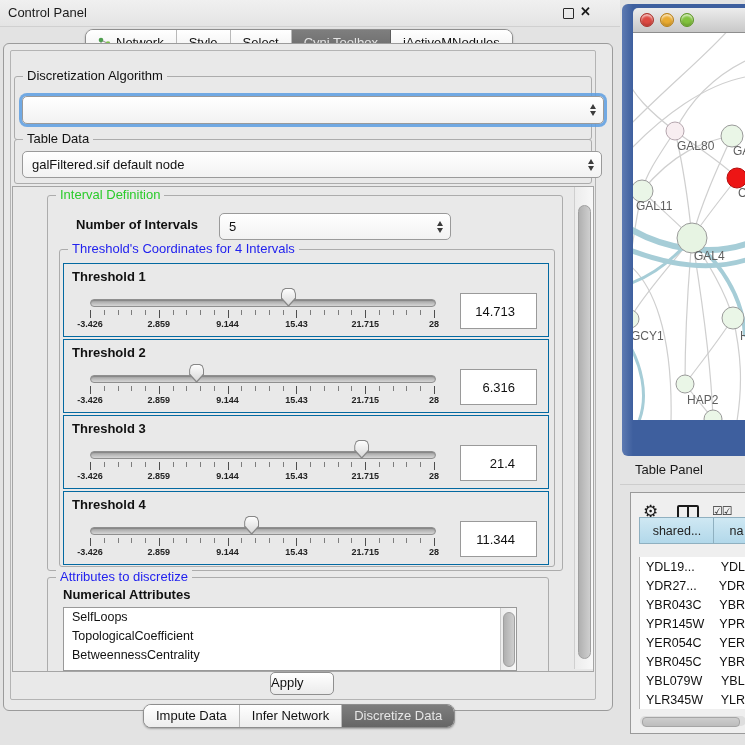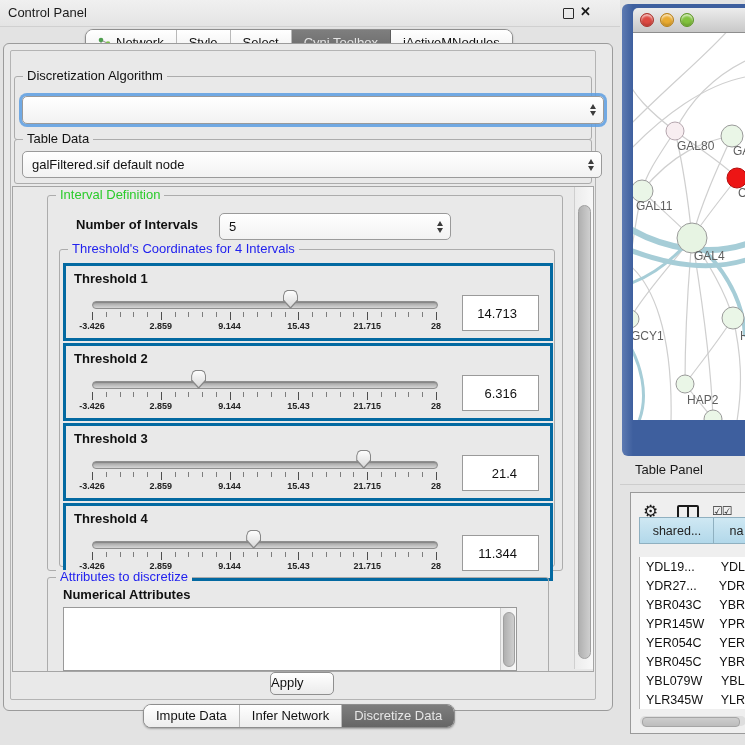--- a/index.html
+++ b/index.html
@@ -45,21 +45,21 @@
   .vscroll{position:absolute;background:linear-gradient(90deg,#ececec,#f8f8f8);border-left:1px solid #cfcfcf;}
   .vthumb{position:absolute;border-radius:7px;background:linear-gradient(90deg,#b0b0b0,#cfcfcf);border:1px solid #9f9f9f;cursor:pointer;}
   #vp-scroll{left:561px;top:0;width:18px;height:482px;}
   #vp-thumb{left:3px;top:18px;width:11px;height:452px;}
   
   #interval-group{left:34px;top:8px;width:514px;height:374px;}
   #num-int-label{position:absolute;left:63px;top:30px;font-size:13px;font-weight:bold;}
   #num-int-spinner{left:206px;top:26px;width:212px;height:25px;}
   #thr-group{left:46px;top:62px;width:494px;height:316px;}
   #thr-stack{position:absolute;left:50px;top:76px;width:486px;}
-  .th-panel{position:relative;width:484px;height:72px;border:3px solid #0369a1;background:#e9e9e9;margin-bottom:2px;}
+  .th-panel{position:relative;width:484px;height:72px;border:1px solid #0369a1;background:#e9e9e9;margin-bottom:2px;}
   .th-label{position:absolute;left:8px;top:5px;font-size:13px;font-weight:bold;}
   .sl-track{position:absolute;left:26px;top:35px;width:344px;height:6px;border-radius:4px;border:1px solid #8f8f8f;
             background:linear-gradient(#9e9e9e,#d6d6d6);box-shadow:inset 0 1px 1px rgba(0,0,0,.18);cursor:pointer;}
   .sl-thumb{position:absolute;top:24px;width:15px;height:19px;background:#878787;cursor:pointer;
             clip-path:polygon(0 30%,10% 8%,28% 0,72% 0,90% 8%,100% 30%,100% 55%,50% 100%,0 55%);}
   .sl-thumb::after{content:"";position:absolute;left:1px;top:1px;right:1px;bottom:2px;background:linear-gradient(#fdfdfd,#d9d9d9);
             clip-path:polygon(0 30%,10% 8%,28% 0,72% 0,90% 8%,100% 30%,100% 55%,50% 100%,0 55%);}
   .tick{position:absolute;top:46px;width:1px;background:#7d7d7d;}
   .tick.minor{height:5px;}
   .tick.major{height:8px;background:#4f4f4f;}
@@ -332,20 +332,25 @@
           <div class="sl-thumb" style="left: 180.18px;"></div>
           <div class="vbox">11.344</div>
         </div>
       </div>
 
     <div class="group" id="attr-group">
       <span class="gtitle blue">Attributes to discretize</span>
     </div>
     <span id="num-attr-label">Numerical Attributes</span>
     <div id="attr-list">
+      <div id="attr-items">
+          <div class="attr-item">SelfLoops</div>
+          <div class="attr-item">TopologicalCoefficient</div>
+          <div class="attr-item">BetweennessCentrality</div>
+        </div>
       <div id="list-scroll" class="vscroll">
         <div id="list-thumb" class="vthumb"></div>
       </div>
     </div>
 
     <div id="vp-scroll" class="vscroll">
       <div id="vp-thumb" class="vthumb"></div>
     </div>
   </div>
 

